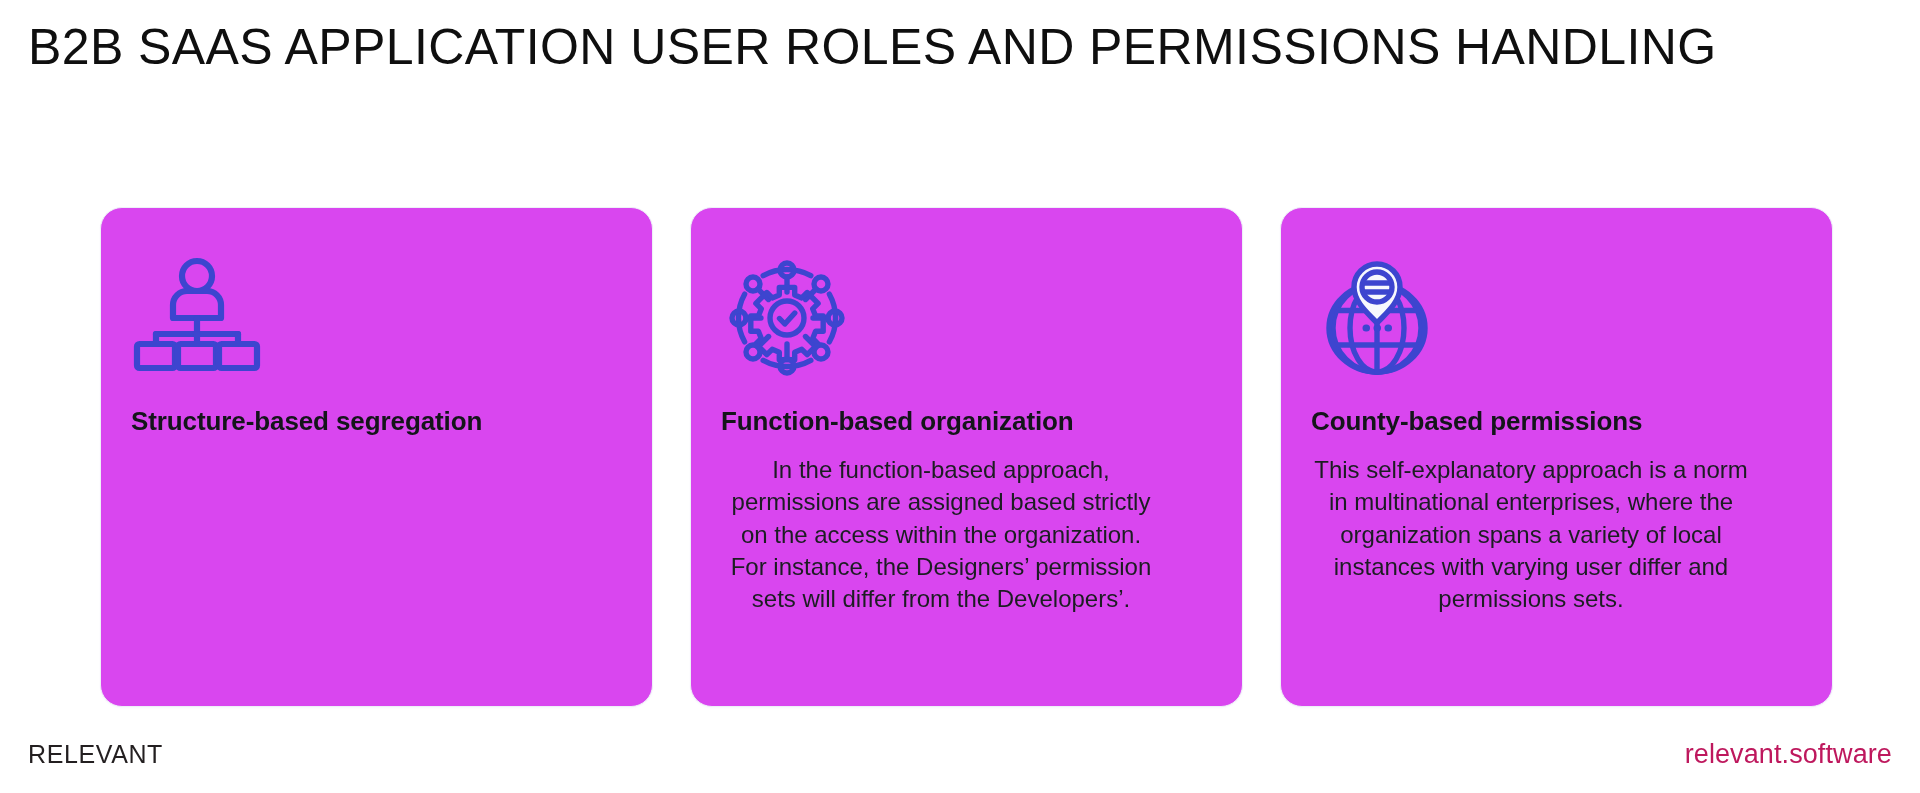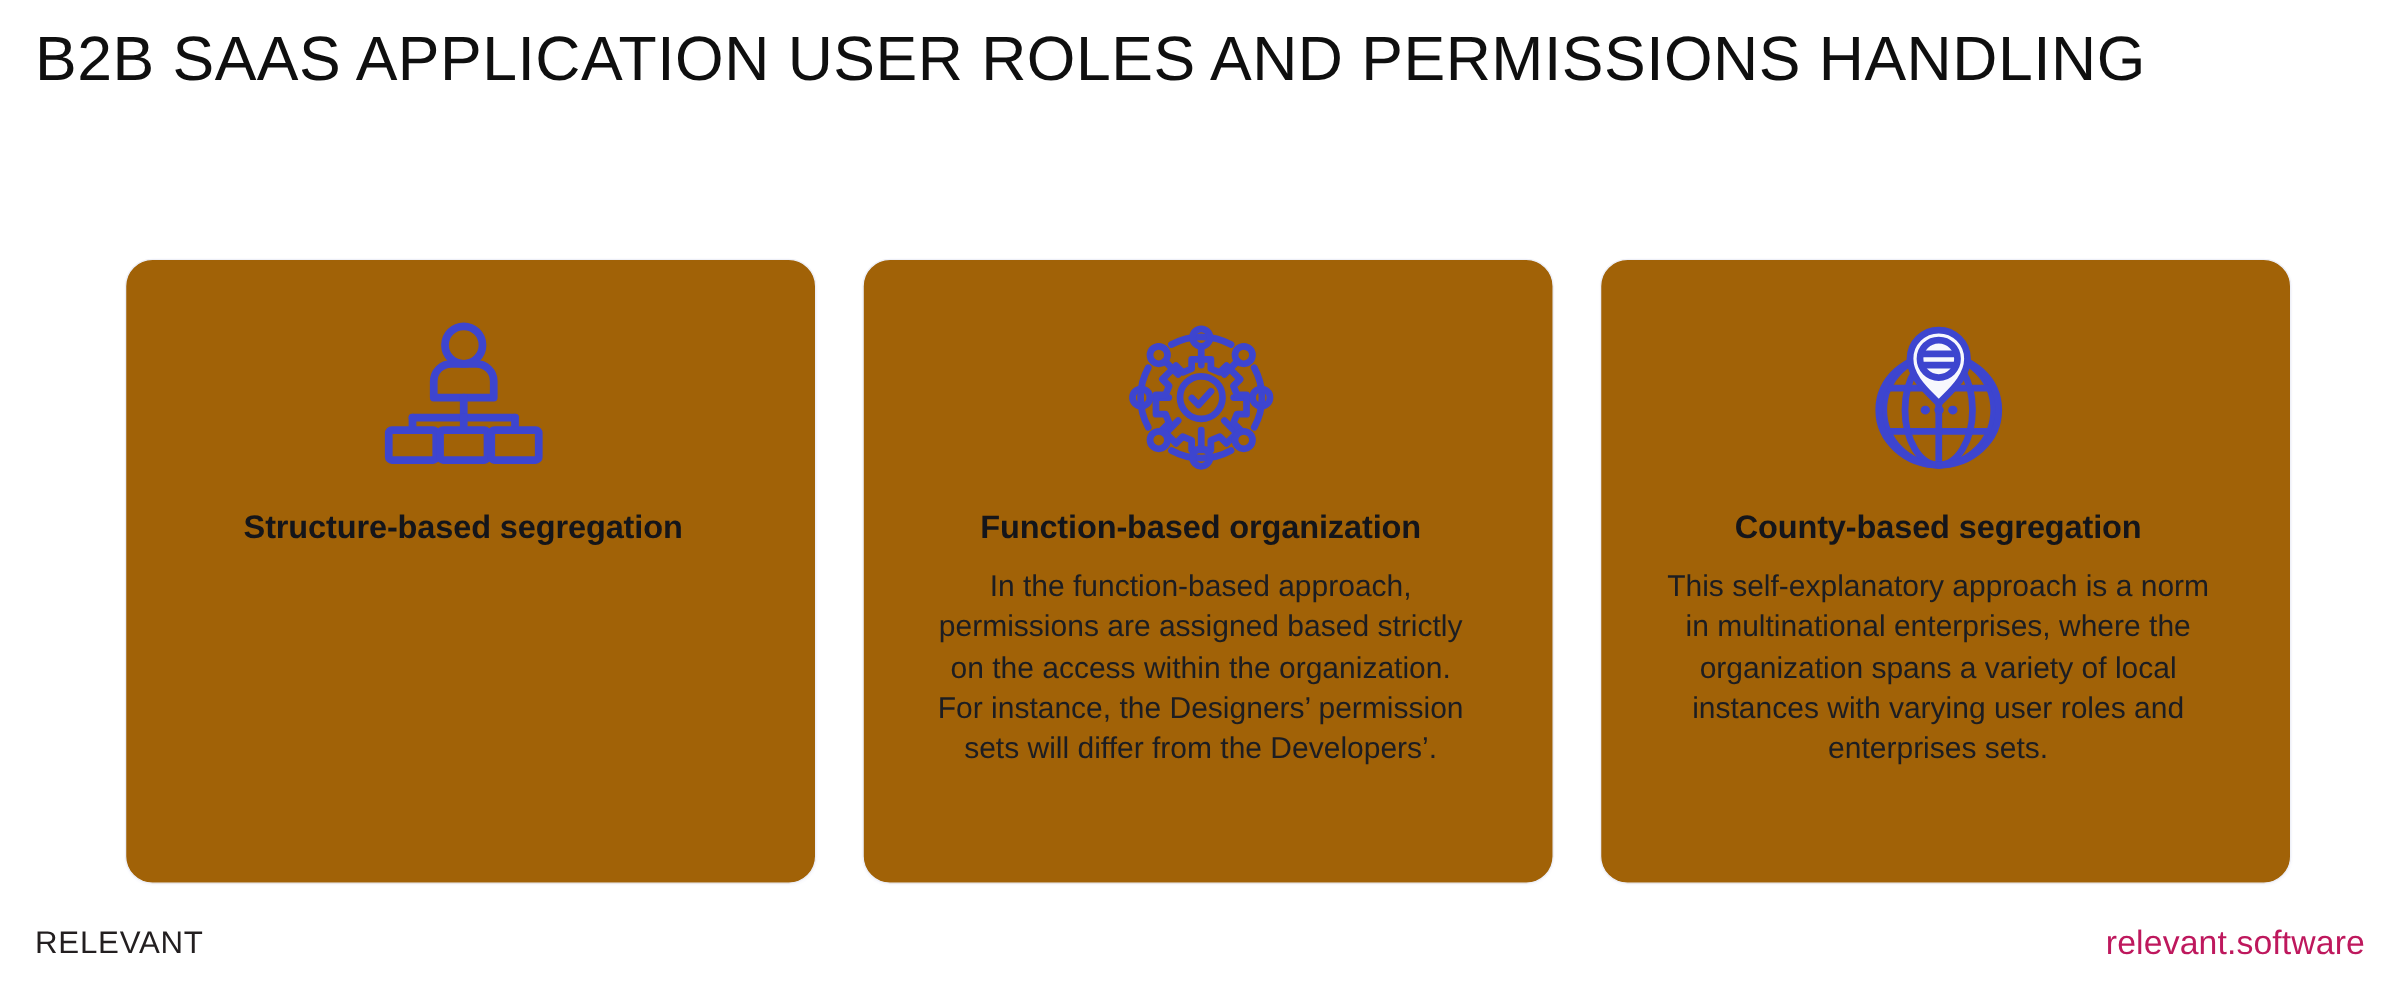--- a/index.html
+++ b/index.html
@@ -42,27 +42,27 @@
     left: 100px;
     top: 207px;
     width: 1733px;
     display: flex;
     gap: 37px;
     align-items: stretch;
   }
 
   .card {
     flex: 1 1 0;
-    background: #a16207;
+    background: #d946ef;
     border: 1px solid #eef0f8;
     border-radius: 22px;
     padding: 44px 42px 34px 30px;
     display: flex;
     flex-direction: column;
-    align-items: center;
+    align-items: flex-start;
     min-height: 500px;
     box-shadow: 0 1px 2px rgba(60,70,160,0.035);
   }
 
   .card-icon {
     height: 132px;
     display: flex;
     align-items: center;
     justify-content: center;
     margin-bottom: 22px;
@@ -202,22 +202,22 @@
           <path d="M77 76 h0.5" stroke-width="7"></path>
 
           <path d="M66 12 a23 23 0 0 1 23 23 c0 16 -16 28 -23 36 c-7 -8 -23 -20 -23 -36 a23 23 0 0 1 23 -23 Z" fill="#f7f8fd"></path>
 
           <circle cx="66" cy="35" r="15" fill="#f7f8fd"></circle>
 
           <path d="M54 31 H78"></path>
           <path d="M54 40 H78"></path>
         </svg>
       </div>
-      <div class="card-title">County-based segregation</div>
-      <div class="card-body">This self-explanatory approach is a norm in multinational enterprises, where the organization spans a variety of local instances with varying user roles and enterprises sets.</div>
+      <div class="card-title">County-based permissions</div>
+      <div class="card-body">This self-explanatory approach is a norm in multinational enterprises, where the organization spans a variety of local instances with varying user differ and permissions sets.</div>
     </div>
 
   </div>
 
   <div class="footer-logo">RELEVANT</div>
   <div class="footer-url">relevant.software</div>
 
 </div>
 
 </body></html>

